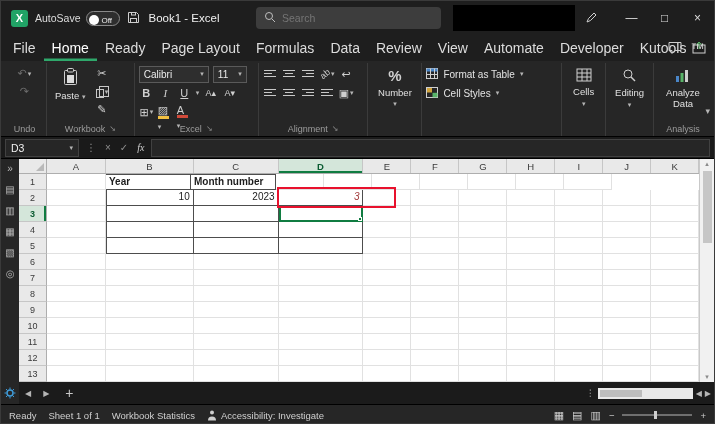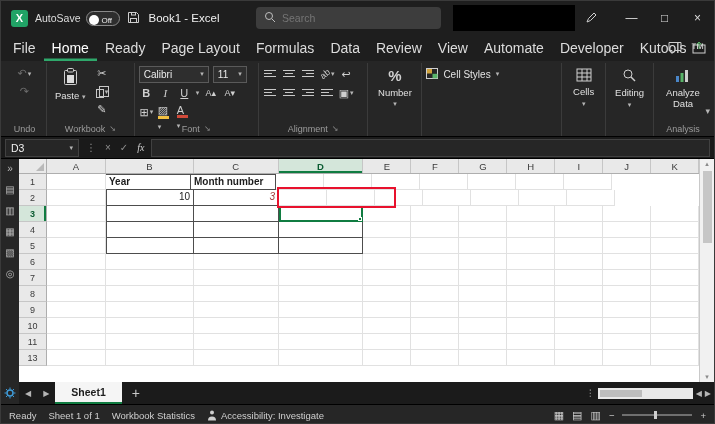--- a/index.html
+++ b/index.html
@@ -279,21 +279,21 @@
         <div class="frow">
           <div class="mini">
               <span>⊞</span>
               <span class="dd">▾</span>
             </div>
           <div class="mini cicon"><span><span>▨</span><span class="bar" style="background:#f2c042"></span></span><span class="dd">▾</span></div>
           <div class="mini cicon"><span><span>A</span><span class="bar" style="background:#d04a3a"></span></span><span class="dd">▾</span></div>
         </div>
       </div>
       <div class="glabel">
-          <span>Font</span>
+          <span>Excel</span>
           <span class="launcher">↘</span>
         </div>
     </div>
 
     <div class="rgroup" style="width:110px">
       <div class="rcontent col3">
         <div class="frow">
           <div class="mini">
               <span class="lic l"></span>
             </div>
@@ -341,20 +341,29 @@
         <div class="bigbtn">
           <span style="font-size:15px;font-weight:bold;color:#cfcfcf">%</span>
           <span><span>Number</span> <span class="dd">▾</span></span>
         </div>
       </div>
       <div class="glabel"></div>
     </div>
 
     <div class="rgroup" style="width:140px">
       <div class="rcontent col3">
+        <div class="stylebtn">
+          <span><svg width="12" height="11">
+                <rect x="0.5" y="0.5" width="11" height="10" fill="none" stroke="#cfcfcf"></rect>
+                <rect x="0.5" y="0.5" width="11" height="3" fill="#4a86c8"></rect>
+                <path d="M0.5 6.5 H11.5 M4.5 0.5 V10.5 M8.5 0.5 V10.5" stroke="#cfcfcf"></path>
+              </svg></span>
+          <span>Format as Table</span>
+          <span class="dd">▾</span>
+        </div>
         <div class="stylebtn">
           <span><svg width="12" height="11">
                 <rect x="0.5" y="0.5" width="11" height="10" fill="none" stroke="#cfcfcf"></rect>
                 <rect x="1" y="1" width="5" height="4.5" fill="#d0a33c"></rect>
                 <rect x="6.5" y="5.8" width="5" height="4.5" fill="#58b368"></rect>
               </svg></span>
           <span>Cell Styles</span>
           <span class="dd">▾</span>
         </div>
       </div>
@@ -453,20 +462,21 @@
             <div class="cell" style="width: 48px;"></div>
             <div class="cell" style="width: 48px;"></div>
             <div class="cell" style="width: 48px;"></div>
             <div class="cell" style="width: 48px;"></div>
             <div class="cell" style="width: 48px;"></div>
           </div>
           <div class="grow">
             <div class="rowhead" style="width: 28px;">2</div>
             <div class="cell" style="width: 59px;"></div>
             <div class="cell r tb tb-l" style="width: 88px;">10</div>
+            <div class="cell r tb" style="width: 85px;">2023</div>
             <div class="cell i r tb" style="width: 85px; color: rgb(163, 60, 60);">3</div>
             <div class="cell" style="width: 48px;"></div>
             <div class="cell" style="width: 48px;"></div>
             <div class="cell" style="width: 48px;"></div>
             <div class="cell" style="width: 48px;"></div>
             <div class="cell" style="width: 48px;"></div>
             <div class="cell" style="width: 48px;"></div>
             <div class="cell" style="width: 48px;"></div>
           </div>
           <div class="grow">
@@ -578,20 +588,34 @@
             <div class="cell" style="width: 48px;"></div>
             <div class="cell" style="width: 48px;"></div>
             <div class="cell" style="width: 48px;"></div>
             <div class="cell" style="width: 48px;"></div>
             <div class="cell" style="width: 48px;"></div>
             <div class="cell" style="width: 48px;"></div>
             <div class="cell" style="width: 48px;"></div>
           </div>
           <div class="grow">
             <div class="rowhead" style="width: 28px;">11</div>
+            <div class="cell" style="width: 59px;"></div>
+            <div class="cell" style="width: 88px;"></div>
+            <div class="cell" style="width: 85px;"></div>
+            <div class="cell" style="width: 85px;"></div>
+            <div class="cell" style="width: 48px;"></div>
+            <div class="cell" style="width: 48px;"></div>
+            <div class="cell" style="width: 48px;"></div>
+            <div class="cell" style="width: 48px;"></div>
+            <div class="cell" style="width: 48px;"></div>
+            <div class="cell" style="width: 48px;"></div>
+            <div class="cell" style="width: 48px;"></div>
+          </div>
+          <div class="grow">
+            <div class="rowhead" style="width: 28px;">12</div>
             <div class="cell" style="width: 59px;"></div>
             <div class="cell" style="width: 88px;"></div>
             <div class="cell" style="width: 85px;"></div>
             <div class="cell" style="width: 85px;"></div>
             <div class="cell" style="width: 48px;"></div>
             <div class="cell" style="width: 48px;"></div>
             <div class="cell" style="width: 48px;"></div>
             <div class="cell" style="width: 48px;"></div>
             <div class="cell" style="width: 48px;"></div>
             <div class="cell" style="width: 48px;"></div>
@@ -626,23 +650,20 @@
 
   <div class="tabsrow">
     <div class="gearslot">
       <svg width="12" height="12">
           <circle cx="6" cy="6" r="3" fill="none" stroke="#3f9bd8" stroke-width="1.5"></circle>
           <path d="M6 0.5 V2.5 M6 9.5 V11.5 M0.5 6 H2.5 M9.5 6 H11.5 M2 2 L3.4 3.4 M8.6 8.6 L10 10 M10 2 L8.6 3.4 M3.4 8.6 L2 10" stroke="#3f9bd8"></path>
         </svg>
     </div>
     <span class="navarrow">◀</span>
     <span class="navarrow">▶</span>
-    <div class="sheettab">
-        <span>Sheet1</span>
-      </div>
     <span class="addsheet">+</span>
     <div class="hscroll">
       <span style="font-size:9px">⋮</span>
       <div class="htrack">
           <div class="hthumb"></div>
         </div>
       <span style="font-size:8px">◀</span>
       <span style="font-size:8px">▶</span>
     </div>
   </div>

